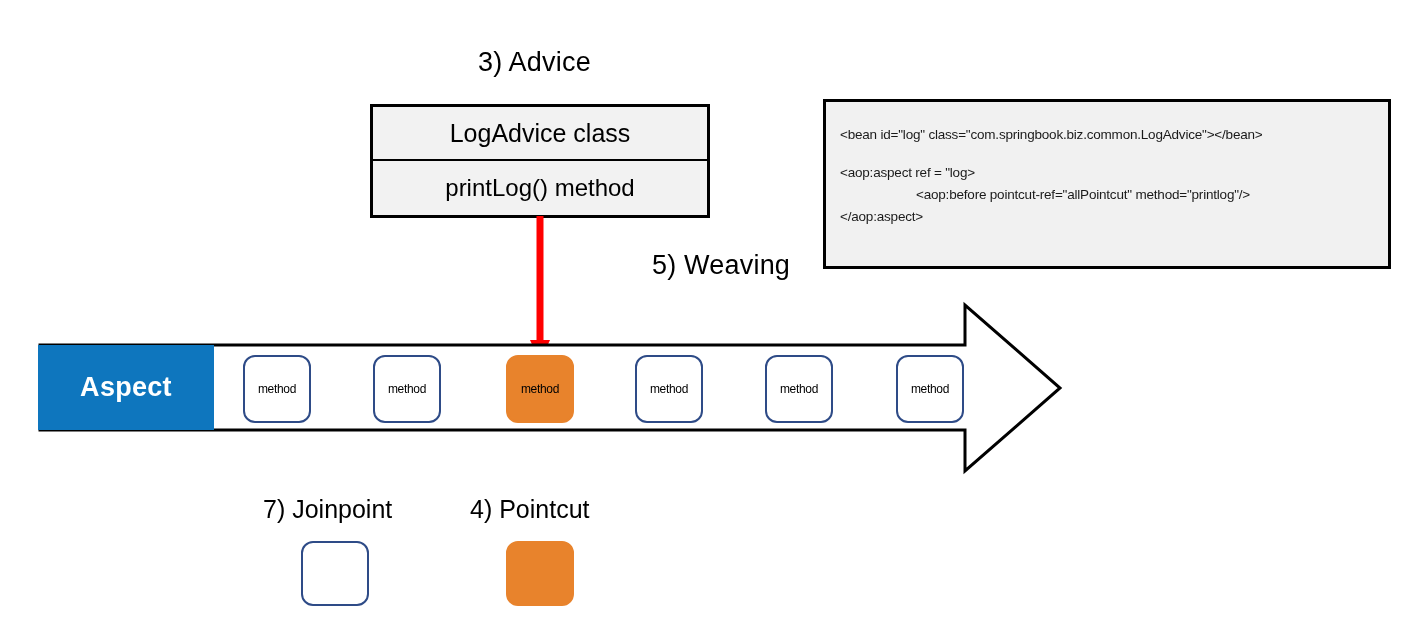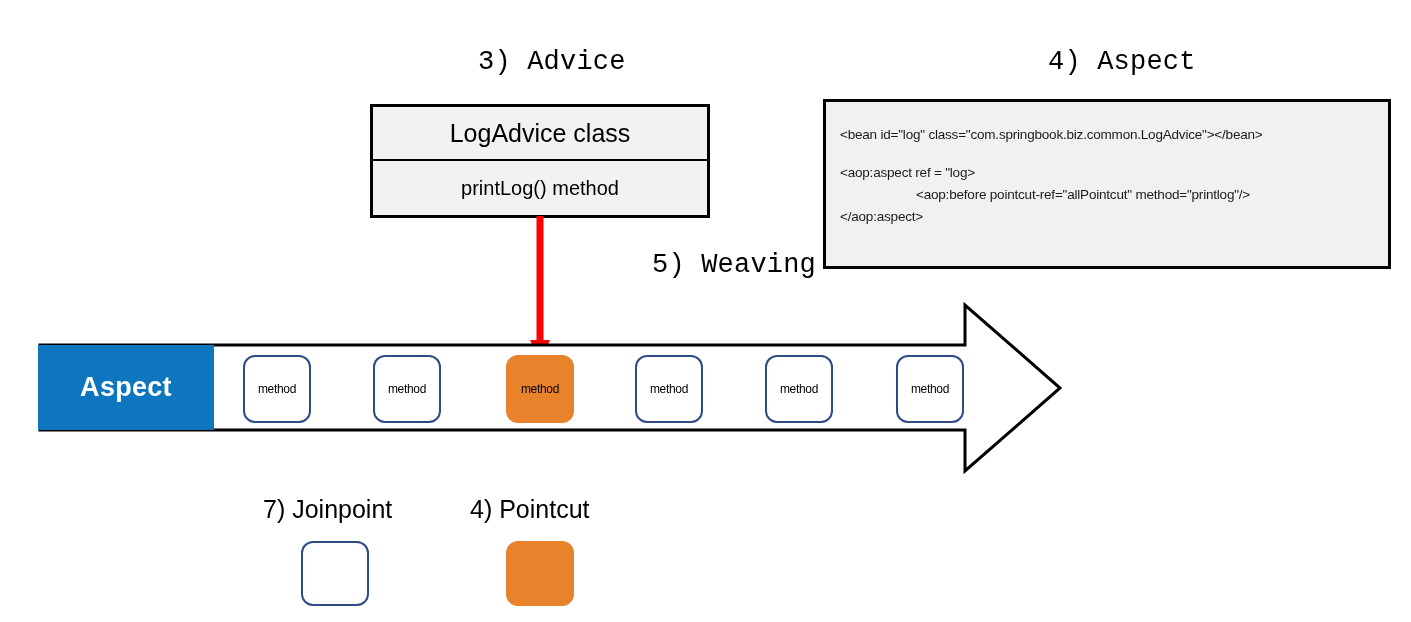--- a/index.html
+++ b/index.html
@@ -15,21 +15,21 @@
     position: relative;
     width: 1411px;
     height: 622px;
     background: #ffffff;
     overflow: hidden;
   }
 
   
   .caption {
     position: absolute;
-    font-family: Liberation Mono, monospace;
+    font-family: Liberation Sans, sans-serif;
     font-size: 27px;
     font-weight: 400;
     color: #000000;
     white-space: nowrap;
     letter-spacing: 0.2px;
   }
   #cap-advice  { left: 478px; top: 47px; }
   #cap-aspect  { left: 1048px; top: 47px; }
   #cap-weaving { left: 652px; top: 250px; }
 
@@ -54,21 +54,21 @@
     font-size: 25px;
     color: #000000;
     border-bottom: 2px solid #000000;
     box-sizing: border-box;
   }
   #advice-method {
     flex: 1 1 auto;
     display: flex;
     align-items: center;
     justify-content: center;
-    font-size: 20px;
+    font-size: 24px;
     color: #000000;
   }
 
   
   #aspect-box {
     position: absolute;
     left: 823px;
     top: 99px;
     width: 568px;
     height: 170px;
@@ -172,21 +172,20 @@
     background: #E8832C;
     border: 2px solid #E8832C;
   }
 </style>
 </head>
 <body>
 
 <div id="canvas">
 
   <div class="caption" id="cap-advice">3) Advice</div>
-  <div class="caption" id="cap-aspect">4) Aspect</div>
   <div class="caption" id="cap-weaving">5) Weaving</div>
 
   <div id="advice-box">
     <div id="advice-title">LogAdvice class</div>
     <div id="advice-method">printLog() method</div>
   </div>
 
   <div id="aspect-box">
     <div class="code-line">&lt;bean id="log" class="com.springbook.biz.common.LogAdvice"&gt;&lt;/bean&gt;</div>
     <div class="code-gap"></div>

